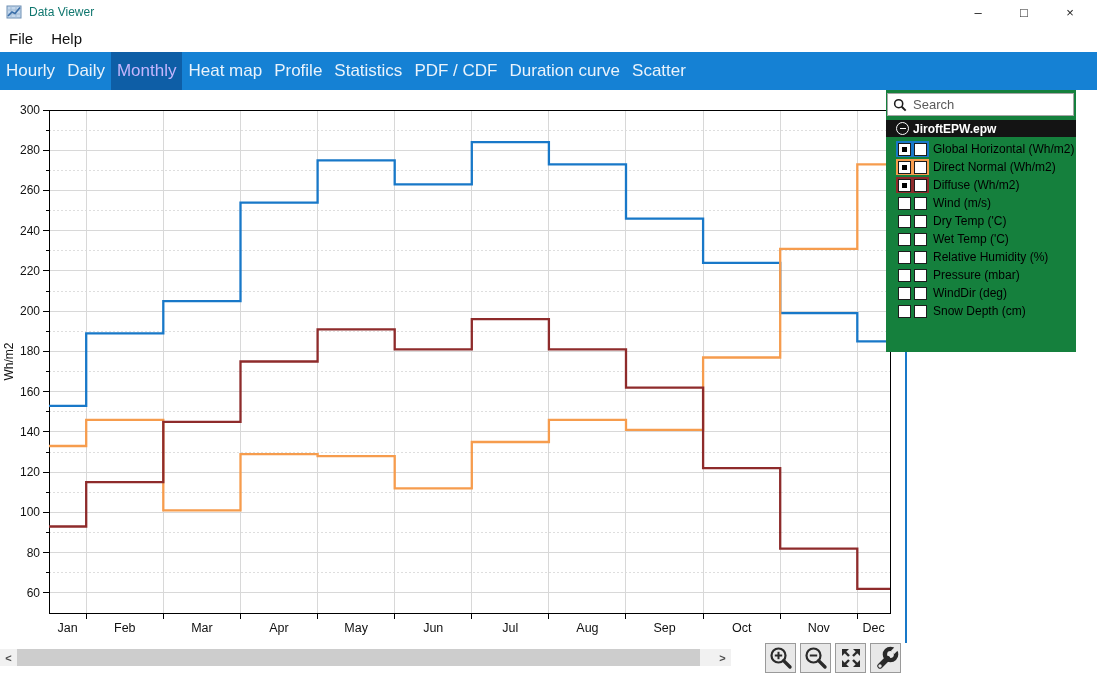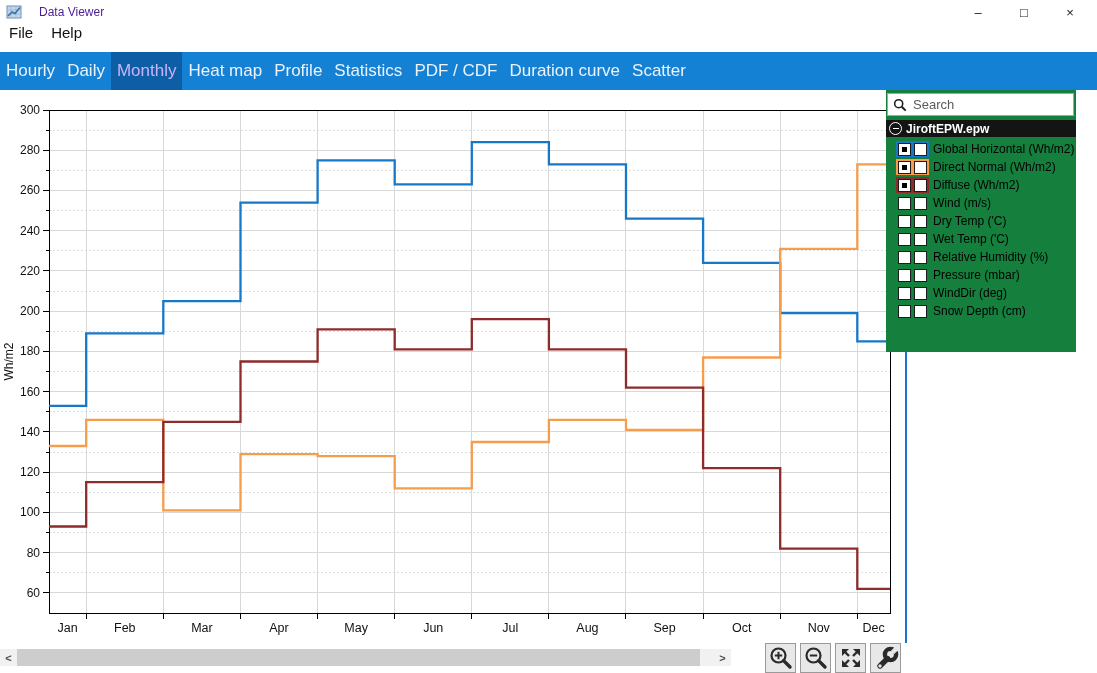--- a/index.html
+++ b/index.html
@@ -1,44 +1,44 @@
 <!DOCTYPE html>
 <html><head>
 <meta charset="utf-8">
 <style>
   html,body{margin:0;padding:0;background:#fff;}
   .window{position:relative;width:1097px;height:673px;background:#fff;overflow:hidden;
           font-family:"Liberation Sans",sans-serif;color:#000;}
   
   .titlebar{position:absolute;left:0;top:0;width:1097px;height:24px;display:flex;align-items:center;}
   .app-icon{margin-left:6px;width:16px;height:16px;display:inline-block;}
-  .title-text{margin-left:17px;font-size:12px;color:#4c1d95;}
+  .title-text{margin-left:7px;font-size:12px;color:#0f766e;}
   .win-controls{position:absolute;right:4px;top:0;height:24px;display:flex;}
   .win-btn{width:46px;height:24px;display:flex;align-items:center;justify-content:center;
            font-size:13px;color:#222;cursor:default;}
   
-  .menubar{position:absolute;left:0;top:24px;width:967px;height:28px;display:flex;align-items:flex-start;background:#fff;}
+  .menubar{position:absolute;left:0;top:24px;width:967px;height:28px;display:flex;align-items:center;background:#fff;}
   .menu-item{padding:0 9px;font-size:15px;color:#111;}
   
   .tabbar{position:absolute;left:0;top:52px;width:1097px;height:38px;background:#1581d4;display:flex;}
   .tab{height:38px;line-height:38px;padding:0 6px;color:#eaf3fb;font-size:17px;white-space:nowrap;}
   .tab.selected{background:#0e5ea6;color:#c4b5fd;}
   
   .main{position:absolute;left:0;top:90px;width:1097px;height:553px;background:#fff;}
   .chart-area{position:absolute;left:0;top:0;width:905px;height:553px;}
   .vsplit{position:absolute;left:905px;top:0;width:2px;height:553px;background:#1878c8;}
   .sidebar{position:absolute;left:886px;top:0;width:190px;height:262px;background:#15803d;}
   .search-box{margin:3px 2px 4px 1px;height:21px;background:#fff;border:1px solid #a5a5a5;
               display:flex;align-items:center;}
   .search-box svg{margin:0 4px 0 5px;flex:0 0 auto;}
   .search-box input{border:none;outline:none;background:transparent;font-size:13px;width:150px;
                     font-family:"Liberation Sans",sans-serif;color:#222;}
   .search-box input::placeholder{color:#5a5a5a;opacity:1;}
   .file-header{height:17px;background:#141414;color:#fff;display:flex;align-items:center;
-               font-size:12px;font-weight:700;padding-left:3px;text-align:center;}
+               font-size:12px;font-weight:700;padding-left:10px;text-align:center;}
   .collapse-circle{width:11px;height:11px;border:1px solid #fff;border-radius:50%;display:inline-flex;
                    align-items:center;justify-content:center;margin-right:4px;flex:0 0 auto;}
   .collapse-circle i{display:block;width:6px;height:1px;background:#fff;}
   .channel-list{padding-top:3px;}
   .channel-row{height:18px;display:flex;align-items:center;padding-left:10px;}
   .swatch{display:inline-flex;align-items:center;height:16px;padding:0 2px;margin-right:4px;}
   .cb{width:11px;height:11px;background:#fff;border:1.5px solid #1c1c1c;display:inline-flex;
       align-items:center;justify-content:center;}
   .cb + .cb{margin-left:3px;}
   .cb .mark{width:5px;height:5px;background:#000;}

